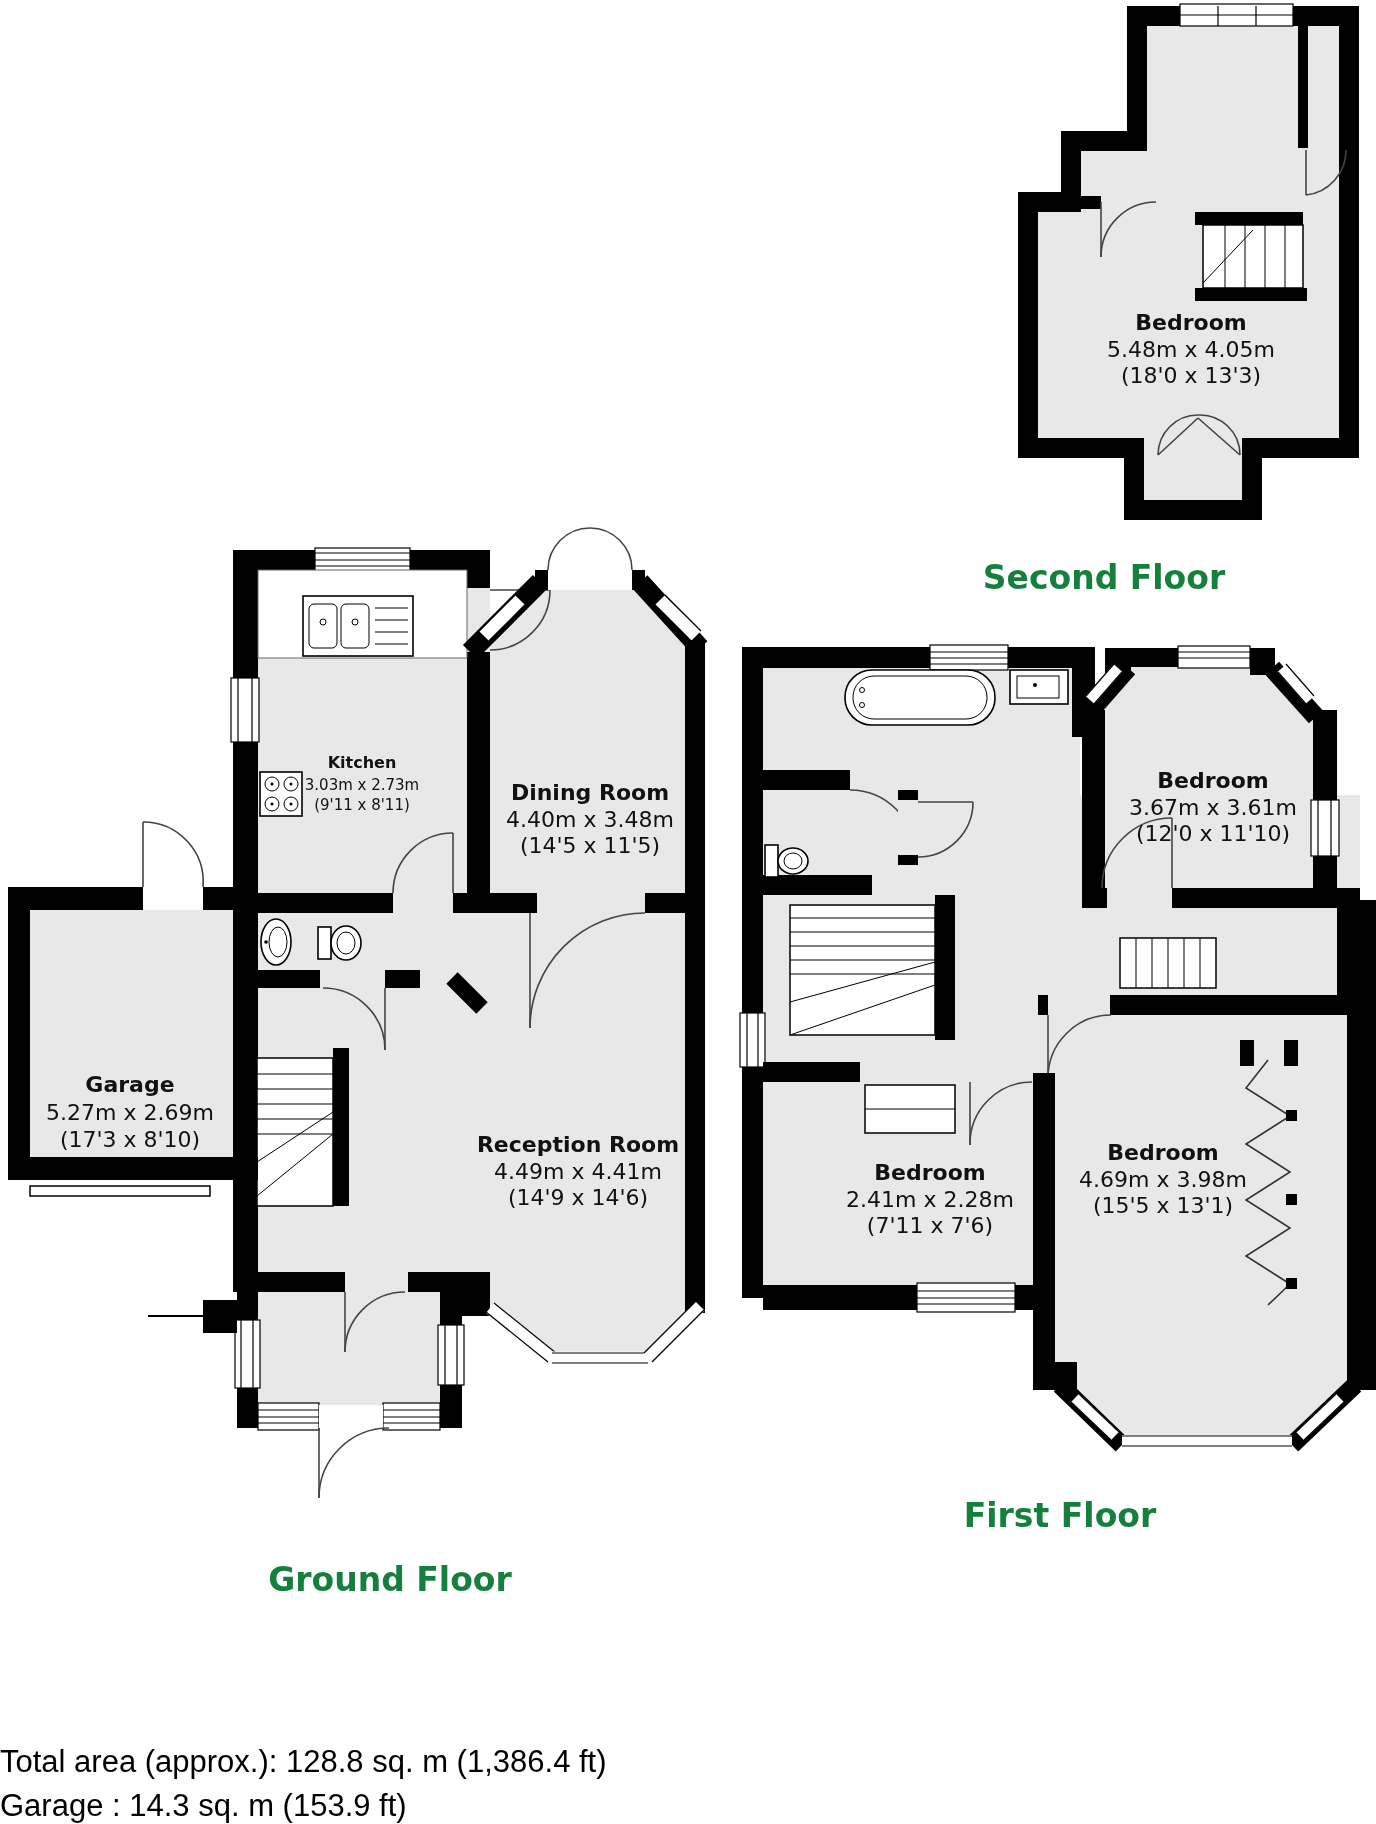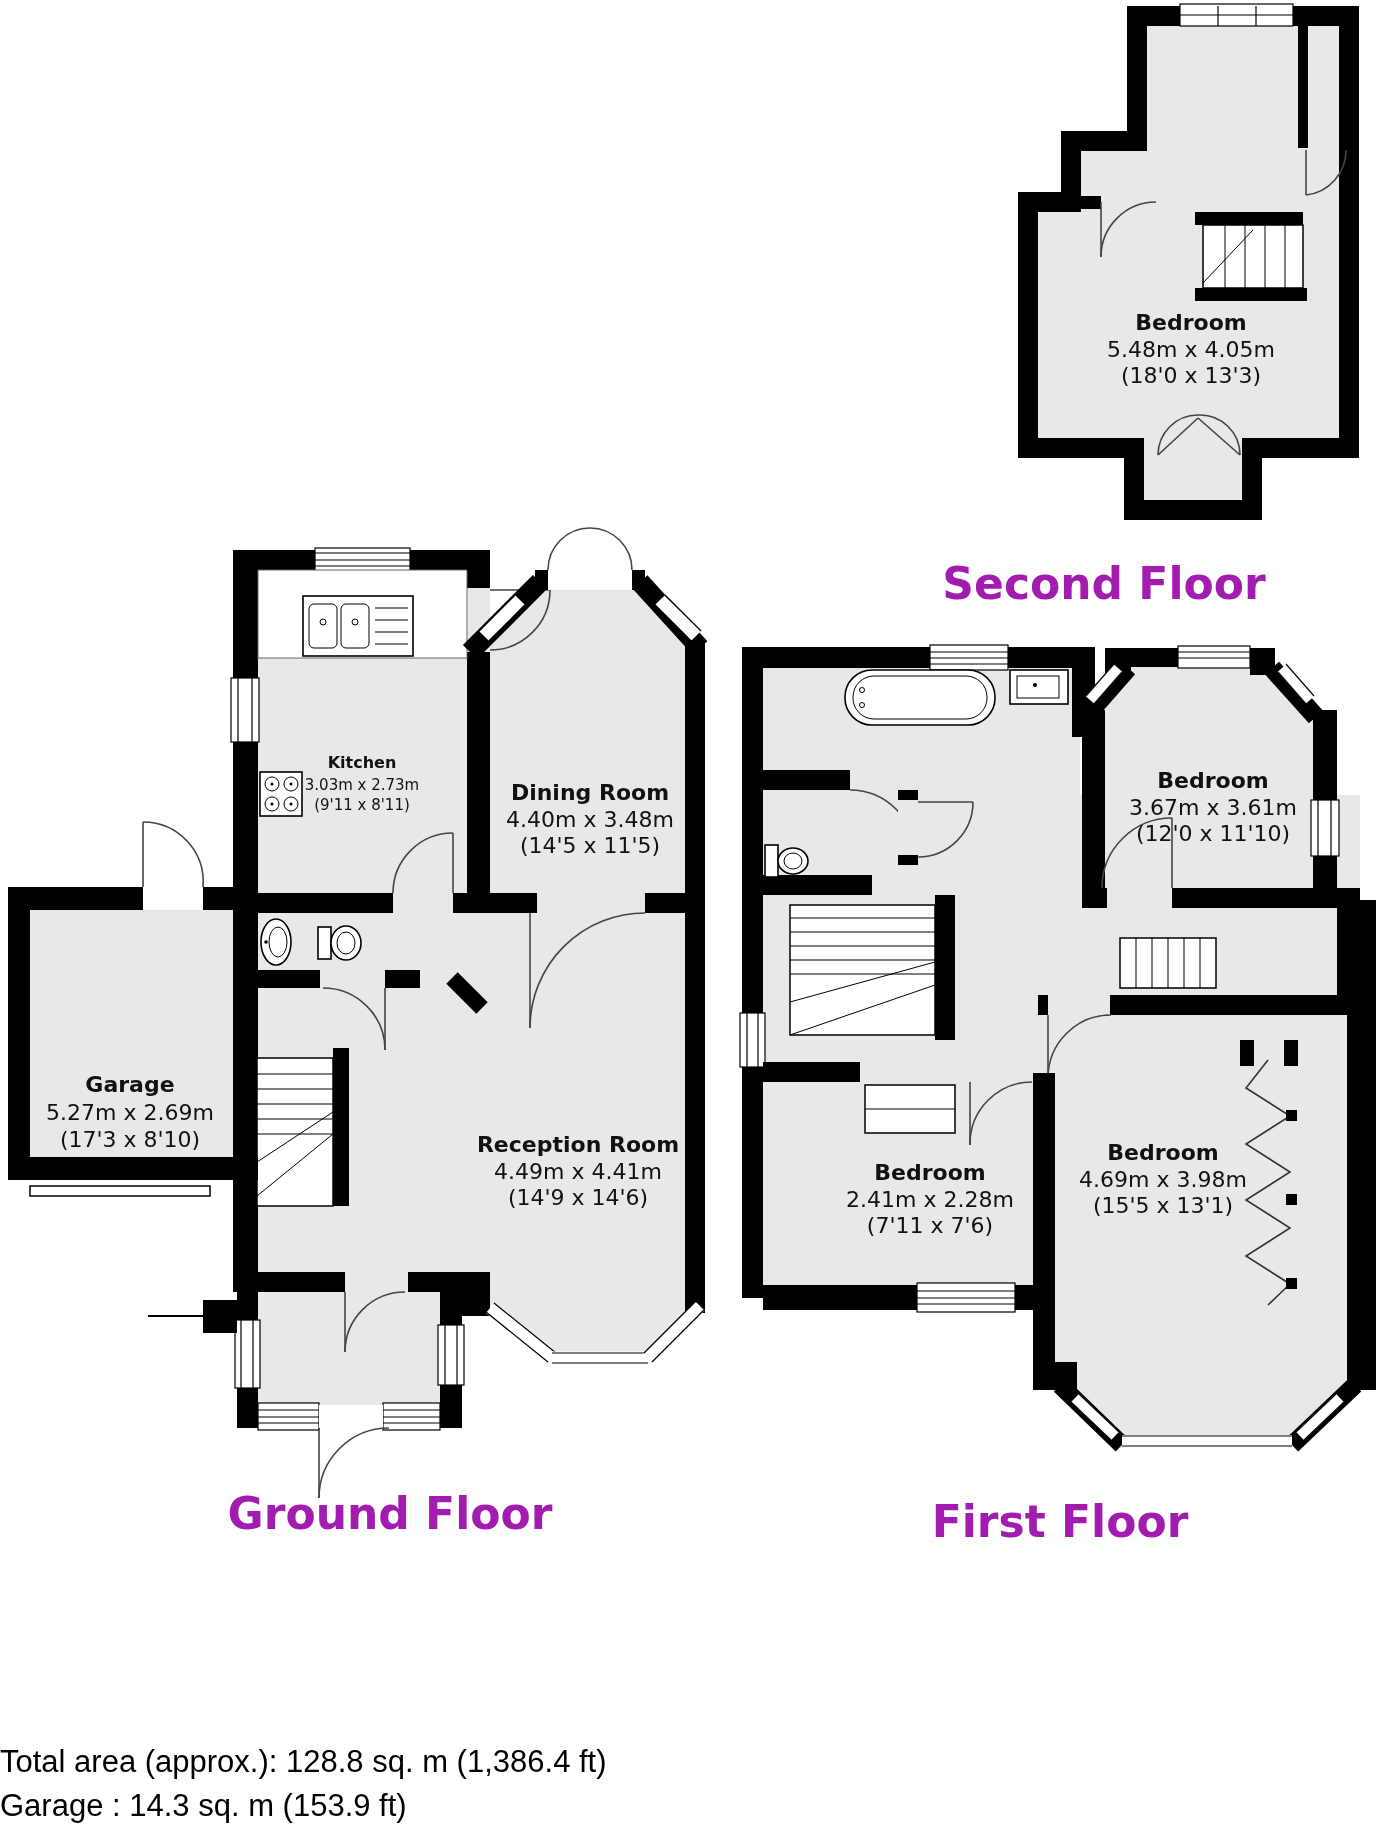--- a/index.html
+++ b/index.html
@@ -5,21 +5,21 @@
   html,body{margin:0;padding:0;}
   body{
     width:1376px;height:1824px;position:relative;overflow:hidden;
     background:#ffffff;
     font-family:"DejaVu Sans",sans-serif;
   }
   svg{position:absolute;}
   .floor-label{
     position:absolute;transform:translateX(-50%);
     font-family:"DejaVu Sans",sans-serif;
-    font-weight:bold;font-size:44px;color:#a21caf;white-space:nowrap;
+    font-weight:bold;font-size:33px;color:#15803d;white-space:nowrap;
   }
   .footer{
     position:absolute;left:0;width:100%;text-align:left;
     font-family:"Liberation Sans",sans-serif;
     font-size:31px;color:#000;white-space:nowrap;
   }
   text{fill:#111;}
   .rname{font-weight:bold;font-size:22px;}
   .rdim{font-size:22px;}
   .kname{font-weight:bold;font-size:16px;}
@@ -410,17 +410,17 @@
     <line x1="1340" y1="1398" x2="1300" y2="1436" stroke="#fff" stroke-width="12"></line>
     <line class="winline" x1="1336" y1="1394" x2="1296" y2="1432"></line>
     <line class="winline" x1="1344" y1="1402" x2="1304" y2="1440"></line>
     <line x1="1122" y1="1441" x2="1292" y2="1441" stroke="#fff" stroke-width="12"></line>
     <line class="winline" x1="1122" y1="1436" x2="1292" y2="1436"></line>
     <line class="winline" x1="1122" y1="1446" x2="1292" y2="1446"></line>
   </g>
 </svg>
 
 <div class="floor-label" style="left:1104px;top:558px;">Second Floor</div>
-<div class="floor-label" style="left:390px;top:1488px;">Ground Floor</div>
+<div class="floor-label" style="left:390px;top:1560px;">Ground Floor</div>
 <div class="floor-label" style="left:1060px;top:1496px;">First Floor</div>
 
 <div class="footer" style="top:1744px;">Total area (approx.): 128.8 sq. m (1,386.4 ft)</div>
 <div class="footer" style="top:1788px;">Garage : 14.3 sq. m (153.9 ft)</div>
 
 </body></html>

